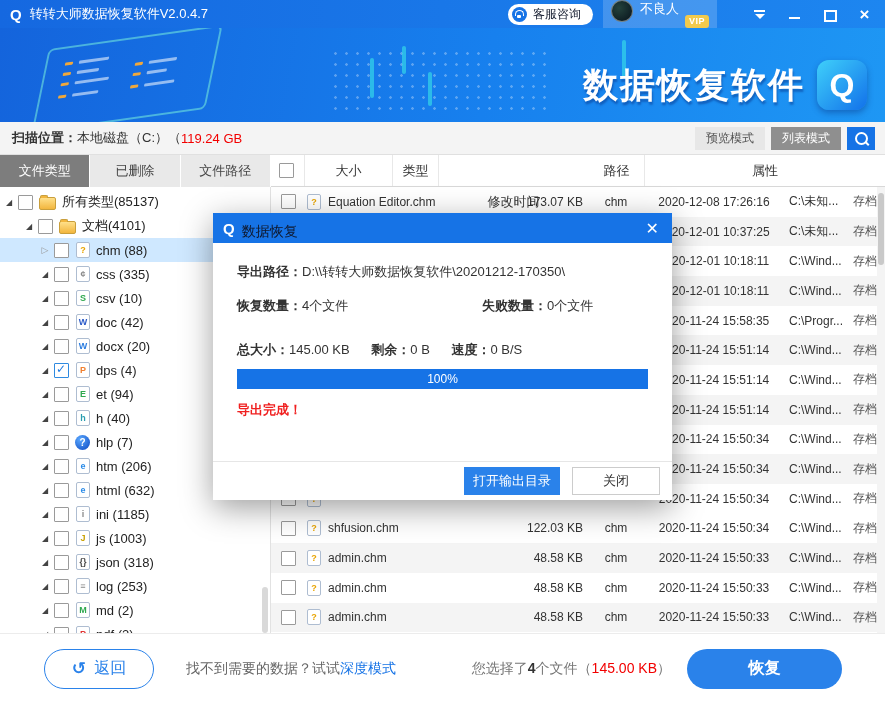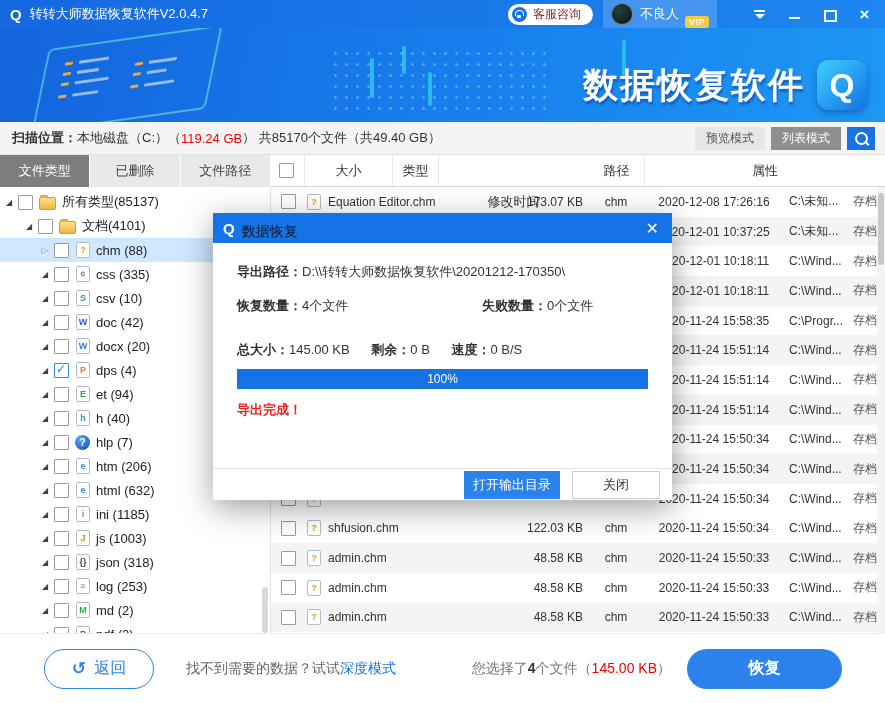--- a/index.html
+++ b/index.html
@@ -11,22 +11,22 @@
     background:linear-gradient(90deg,#1568e0,#1d86f0);display:flex;align-items:center;z-index:30;}
   .app-logo{color:#fff;font-weight:bold;font-size:15px;margin:0 8px 0 10px;}
   .app-title{color:#fff;font-size:13px;}
   .tb-spacer{flex:1;}
   .support-pill{display:flex;align-items:center;background:#fff;border-radius:12px;
     height:21px;padding:0 12px 0 4px;cursor:pointer;}
   .headset{width:15px;height:15px;border-radius:50%;background:#1673e6;position:relative;margin-right:6px;}
   .headset::before{content:"";position:absolute;left:3px;top:3px;width:7px;height:5px;
     border:1.5px solid #fff;border-bottom:none;border-radius:6px 6px 0 0;}
   .headset::after{content:"";position:absolute;left:5px;top:8px;width:4px;height:3px;background:#fff;border-radius:1px;}
-  .support-label{color:#7f1d1d;font-size:12px;}
-  .user-chip{display:flex;align-items:center;background:rgba(255,255,255,.18);
+  .support-label{color:#0f172a;font-size:12px;}
+  .user-chip{display:flex;background:rgba(255,255,255,.18);
     height:28px;padding:0 8px;margin-left:10px;cursor:pointer;}
   .avatar{width:20px;height:20px;border-radius:50%;background:radial-gradient(circle at 35% 35%,#24423c,#07121c);
     border:1px solid rgba(255,255,255,.4);margin-right:7px;}
   .username{color:#fff;font-size:13px;margin-right:6px;}
   .vip-badge{background:#f2ca4c;color:#fff;font-size:9px;font-weight:bold;
     border-radius:3px;padding:1px 4px;letter-spacing:.5px;margin-top:15px;}
   .win-ctrls{display:flex;align-items:center;gap:22px;margin:0 14px 0 36px;}
   .wc{width:13px;height:13px;position:relative;cursor:pointer;}
   .wc-tray::before{content:"";position:absolute;left:1px;right:1px;top:2px;border-top:2px solid #fff;}
   .wc-tray::after{content:"";position:absolute;left:2px;top:6px;width:0;height:0;
@@ -122,21 +122,21 @@
   .m-body{padding:20px 24px 0;font-size:13px;color:#333;}
   .m-row{margin-bottom:16px;}
   .m-lbl{font-weight:bold;}
   .m-counts{display:flex;margin-bottom:26px;}
   .m-counts .cell1{width:245px;}
   .m-stats span.gap{display:inline-block;width:18px;}
   .m-progress{margin-top:10px;height:20px;background:#1673e6;position:relative;}
   .m-progress .pct{position:absolute;left:0;right:0;top:0;bottom:0;display:flex;align-items:center;
     justify-content:center;color:#fff;font-size:12px;}
   .m-done{color:#f02020;font-weight:bold;margin-top:12px;}
-  .m-footer{position:absolute;left:0;right:0;bottom:0;height:32px;border-top:1px solid #e6e6e6;
+  .m-footer{position:absolute;left:0;right:0;bottom:0;height:39px;border-top:1px solid #e6e6e6;
     display:flex;align-items:center;justify-content:flex-end;padding-right:12px;gap:12px;box-sizing:border-box;}
   .btn{height:28px;font-size:13px;display:flex;align-items:center;justify-content:center;cursor:pointer;box-sizing:border-box;}
   .btn-primary{background:#2a82ea;color:#fff;width:96px;}
   .btn-plain{background:#fff;color:#333;border:1px solid #ccc;width:88px;text-align:right;}
   
   .bottombar{position:absolute;left:0;bottom:0;right:0;height:70px;background:#fff;
     border-top:1px solid #ececec;display:flex;align-items:center;z-index:25;box-sizing:border-box;}
   .back-btn{margin-left:44px;width:108px;height:38px;border:1px solid #2a82ea;border-radius:20px;
     color:#2a82ea;font-size:16px;display:flex;align-items:center;justify-content:center;cursor:pointer;background:#fff;}
   .back-ico{font-size:17px;margin-right:8px;font-weight:bold;}
@@ -199,21 +199,20 @@
     <div class="product-wrap">
       <span class="product-name">数据恢复软件</span>
       <span class="product-logo">Q</span>
     </div>
   </div>
 
   <div class="scanbar">
     <span class="lbl">扫描位置：</span>
     <span>本地磁盘（C:）（</span>
     <span class="red">119.24 GB</span>
-    <span>） 共85170个文件（共49.40 GB）</span>
     <span class="scan-spacer"></span>
     <span class="mode-btn idle">预览模式</span>
     <span class="mode-btn active">列表模式</span>
     <span class="search-btn">
       <span class="mag"></span>
     </span>
   </div>
 
   <div class="tabs">
     <div class="tab selected">文件类型</div>

